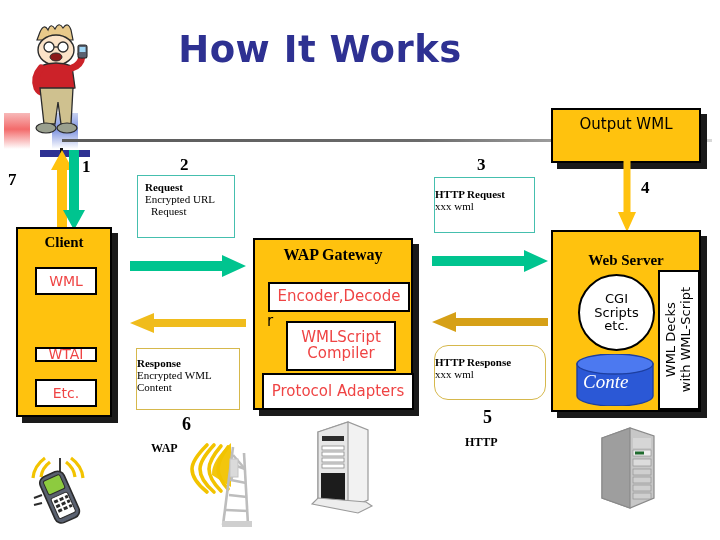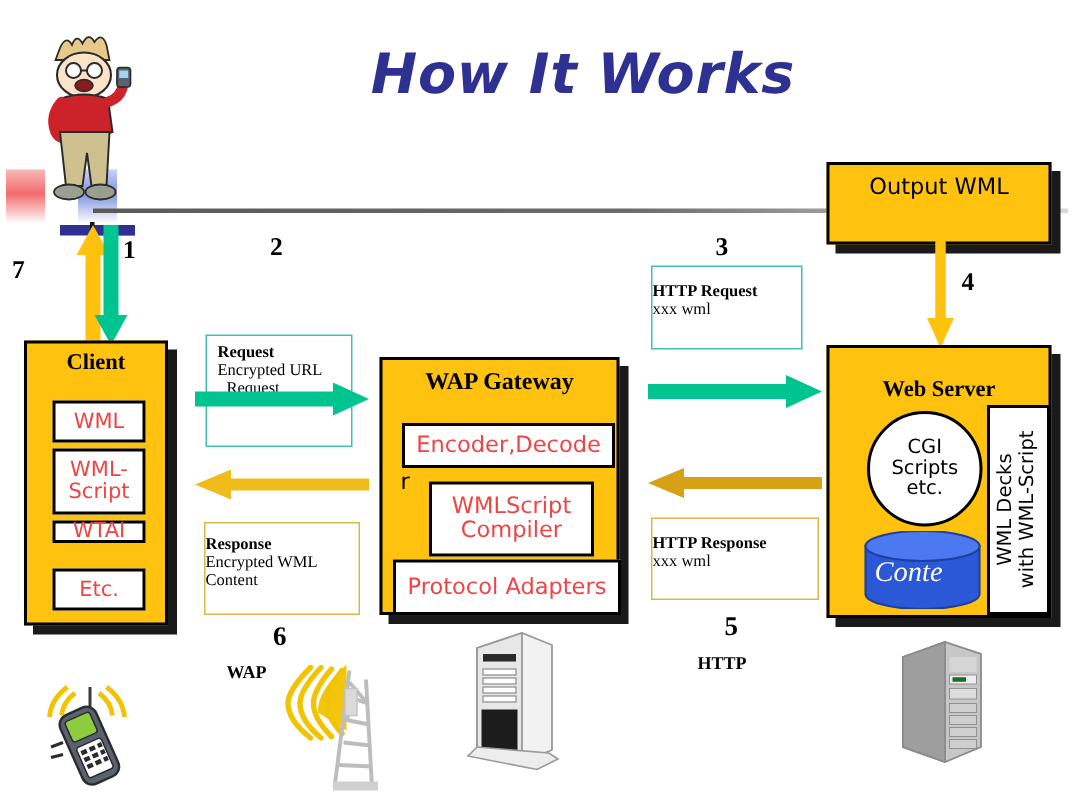--- a/index.html
+++ b/index.html
@@ -17,28 +17,27 @@
     background: #ffffff;
     overflow: hidden;
   }
   .abs { position: absolute; }
 
   
   #title {
     left: 110px;
     top: 28px;
     width: 420px;
-    text-align: right;
+    text-align: center;
     font-family: "DejaVu Sans", sans-serif;
     font-weight: bold;
     font-size: 37px;
     letter-spacing: 0.5px;
     color: #2E3192;
     white-space: nowrap;
-    font-style: italic;
   }
 
   
   #headline {
     left: 62px;
     top: 139px;
     width: 650px;
     height: 3px;
     background: linear-gradient(to right, #5a5a5a 0%, #6b6b6b 55%, #d8d8d8 100%);
   }
@@ -245,21 +244,21 @@
   <div class="abs stepnum" style="left:8px; top:170px;">7</div>
 
   <div class="abs" style="left:62px; top:150px; width:24px; height:80px;">
     <svg viewBox="0 0 24 80" width="24" height="80">
       <polygon points="12,80 23,60 17,60 17,0 7,0 7,60 1,60" fill="#00C48F"></polygon>
     </svg>
   </div>
   <div class="abs stepnum" style="left:82px; top:157px;">1</div>
 
   <div class="abs stepnum" style="left:180px; top:155px;">2</div>
-  <div class="abs note teal left-al" style="left:137px; top:175px; width:98px; height:75px;margin-top:48px;">
+  <div class="abs note teal left-al" style="left:137px; top:175px; width:98px; height:63px;">
     <span class="nt-strong">Request</span>
     <span class="nt-line">Encrypted URL</span>
     <span class="nt-line" style="padding-left:6px;">Request</span>
   </div>
 
   <div class="abs stepnum" style="left:477px; top:155px;">3</div>
   <div class="abs note teal" style="left:434px; top:177px; width:101px; height:56px; padding-top:10px;">
     <span class="nt-strong">HTTP Request</span>
     <span class="nt-line">xxx wml</span>
   </div>
@@ -275,24 +274,20 @@
       <polygon points="10,72 19,52 13.5,52 13.5,0 6.5,0 6.5,52 1,52" fill="#FFC20E"></polygon>
     </svg>
   </div>
   <div class="abs stepnum" style="left:641px; top:178px;">4</div>
 
   <div class="abs ybox" style="left:16px; top:227px; width:96px; height:190px;">
     <div class="ybox-title" style="margin-top:5px;">Client</div>
     <div class="wbox" style="position:absolute; left:17px; top:38px; width:62px; height:28px;">
       <span>WML</span>
     </div>
-    <div class="wbox" style="position:absolute; left:17px; top:70px; width:62px; height:44px; white-space:pre-line;">
-      <span style="white-space:pre-line;">WML-
-Script</span>
-    </div>
     <div class="wbox" style="position:absolute; left:17px; top:118px; width:62px; height:15px;">
       <span>WTAI</span>
     </div>
     <div class="wbox" style="position:absolute; left:17px; top:150px; width:62px; height:28px;">
       <span>Etc.</span>
     </div>
   </div>
 
   <div class="abs" style="left:130px; top:255px; width:116px; height:22px;">
     <svg viewBox="0 0 116 22" width="116" height="22">
@@ -334,21 +329,21 @@
       <polygon points="0,6 92,6 92,0 116,11 92,22 92,16 0,16" fill="#00C48F"></polygon>
     </svg>
   </div>
 
   <div class="abs" style="left:432px; top:312px; width:116px; height:20px;">
     <svg viewBox="0 0 116 20" width="116" height="20">
       <polygon points="116,6 24,6 24,0 0,10 24,20 24,14 116,14" fill="#D6A017"></polygon>
     </svg>
   </div>
 
-  <div class="abs note gold" style="left:434px; top:345px; width:112px; height:55px; padding-top:10px;">
+  <div class="abs note gold" style="left:434px; top:345px; width:112px; height:55px; padding-top:10px;border-radius:14px;">
     <span class="nt-strong">HTTP Response</span>
     <span class="nt-line">xxx wml</span>
   </div>
   <div class="abs stepnum" style="left:483px; top:407px; font-size:18px;">5</div>
   <div class="abs label-small" style="left:465px; top:435px;">HTTP</div>
 
   <div class="abs ybox" style="left:551px; top:230px; width:150px; height:182px;">
     <div class="ybox-title" style="margin-top:20px; font-size:15px;">Web Server</div>
     <div class="abs" id="cgi-circle" style="left:25px; top:42px; width:73px; height:73px; white-space:pre-line;">
       <span style="white-space:pre-line;">CGI

